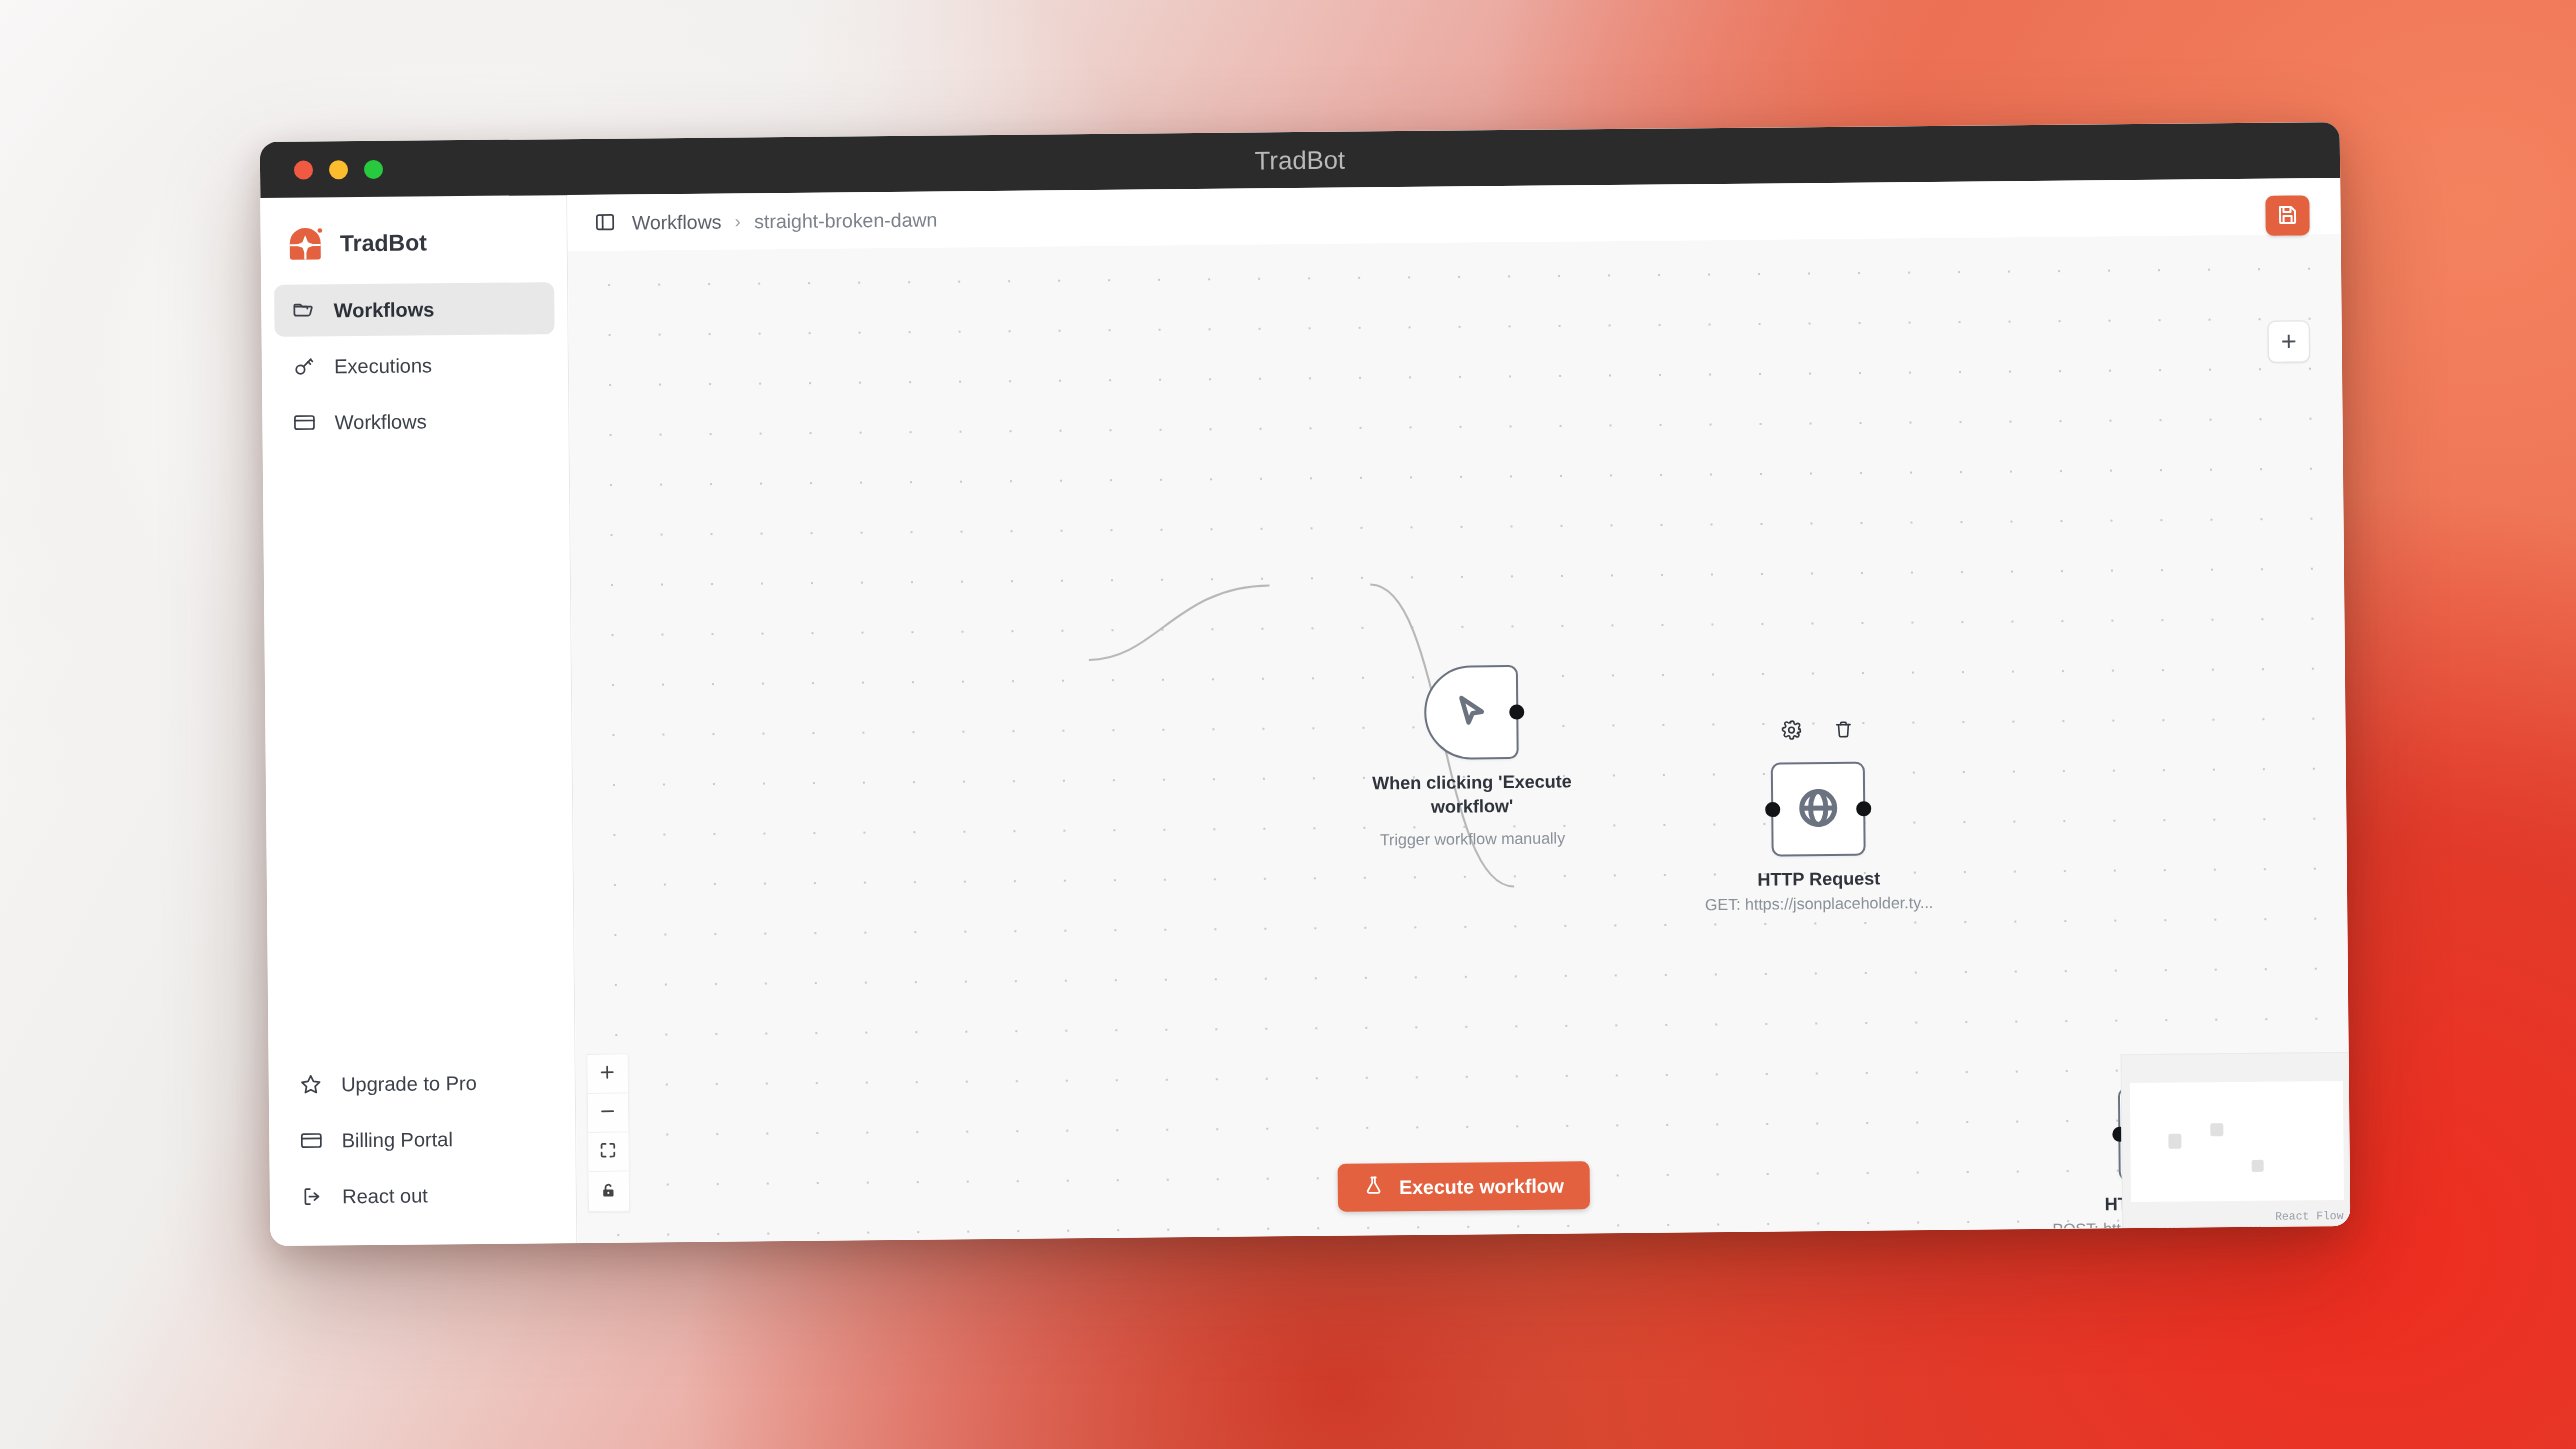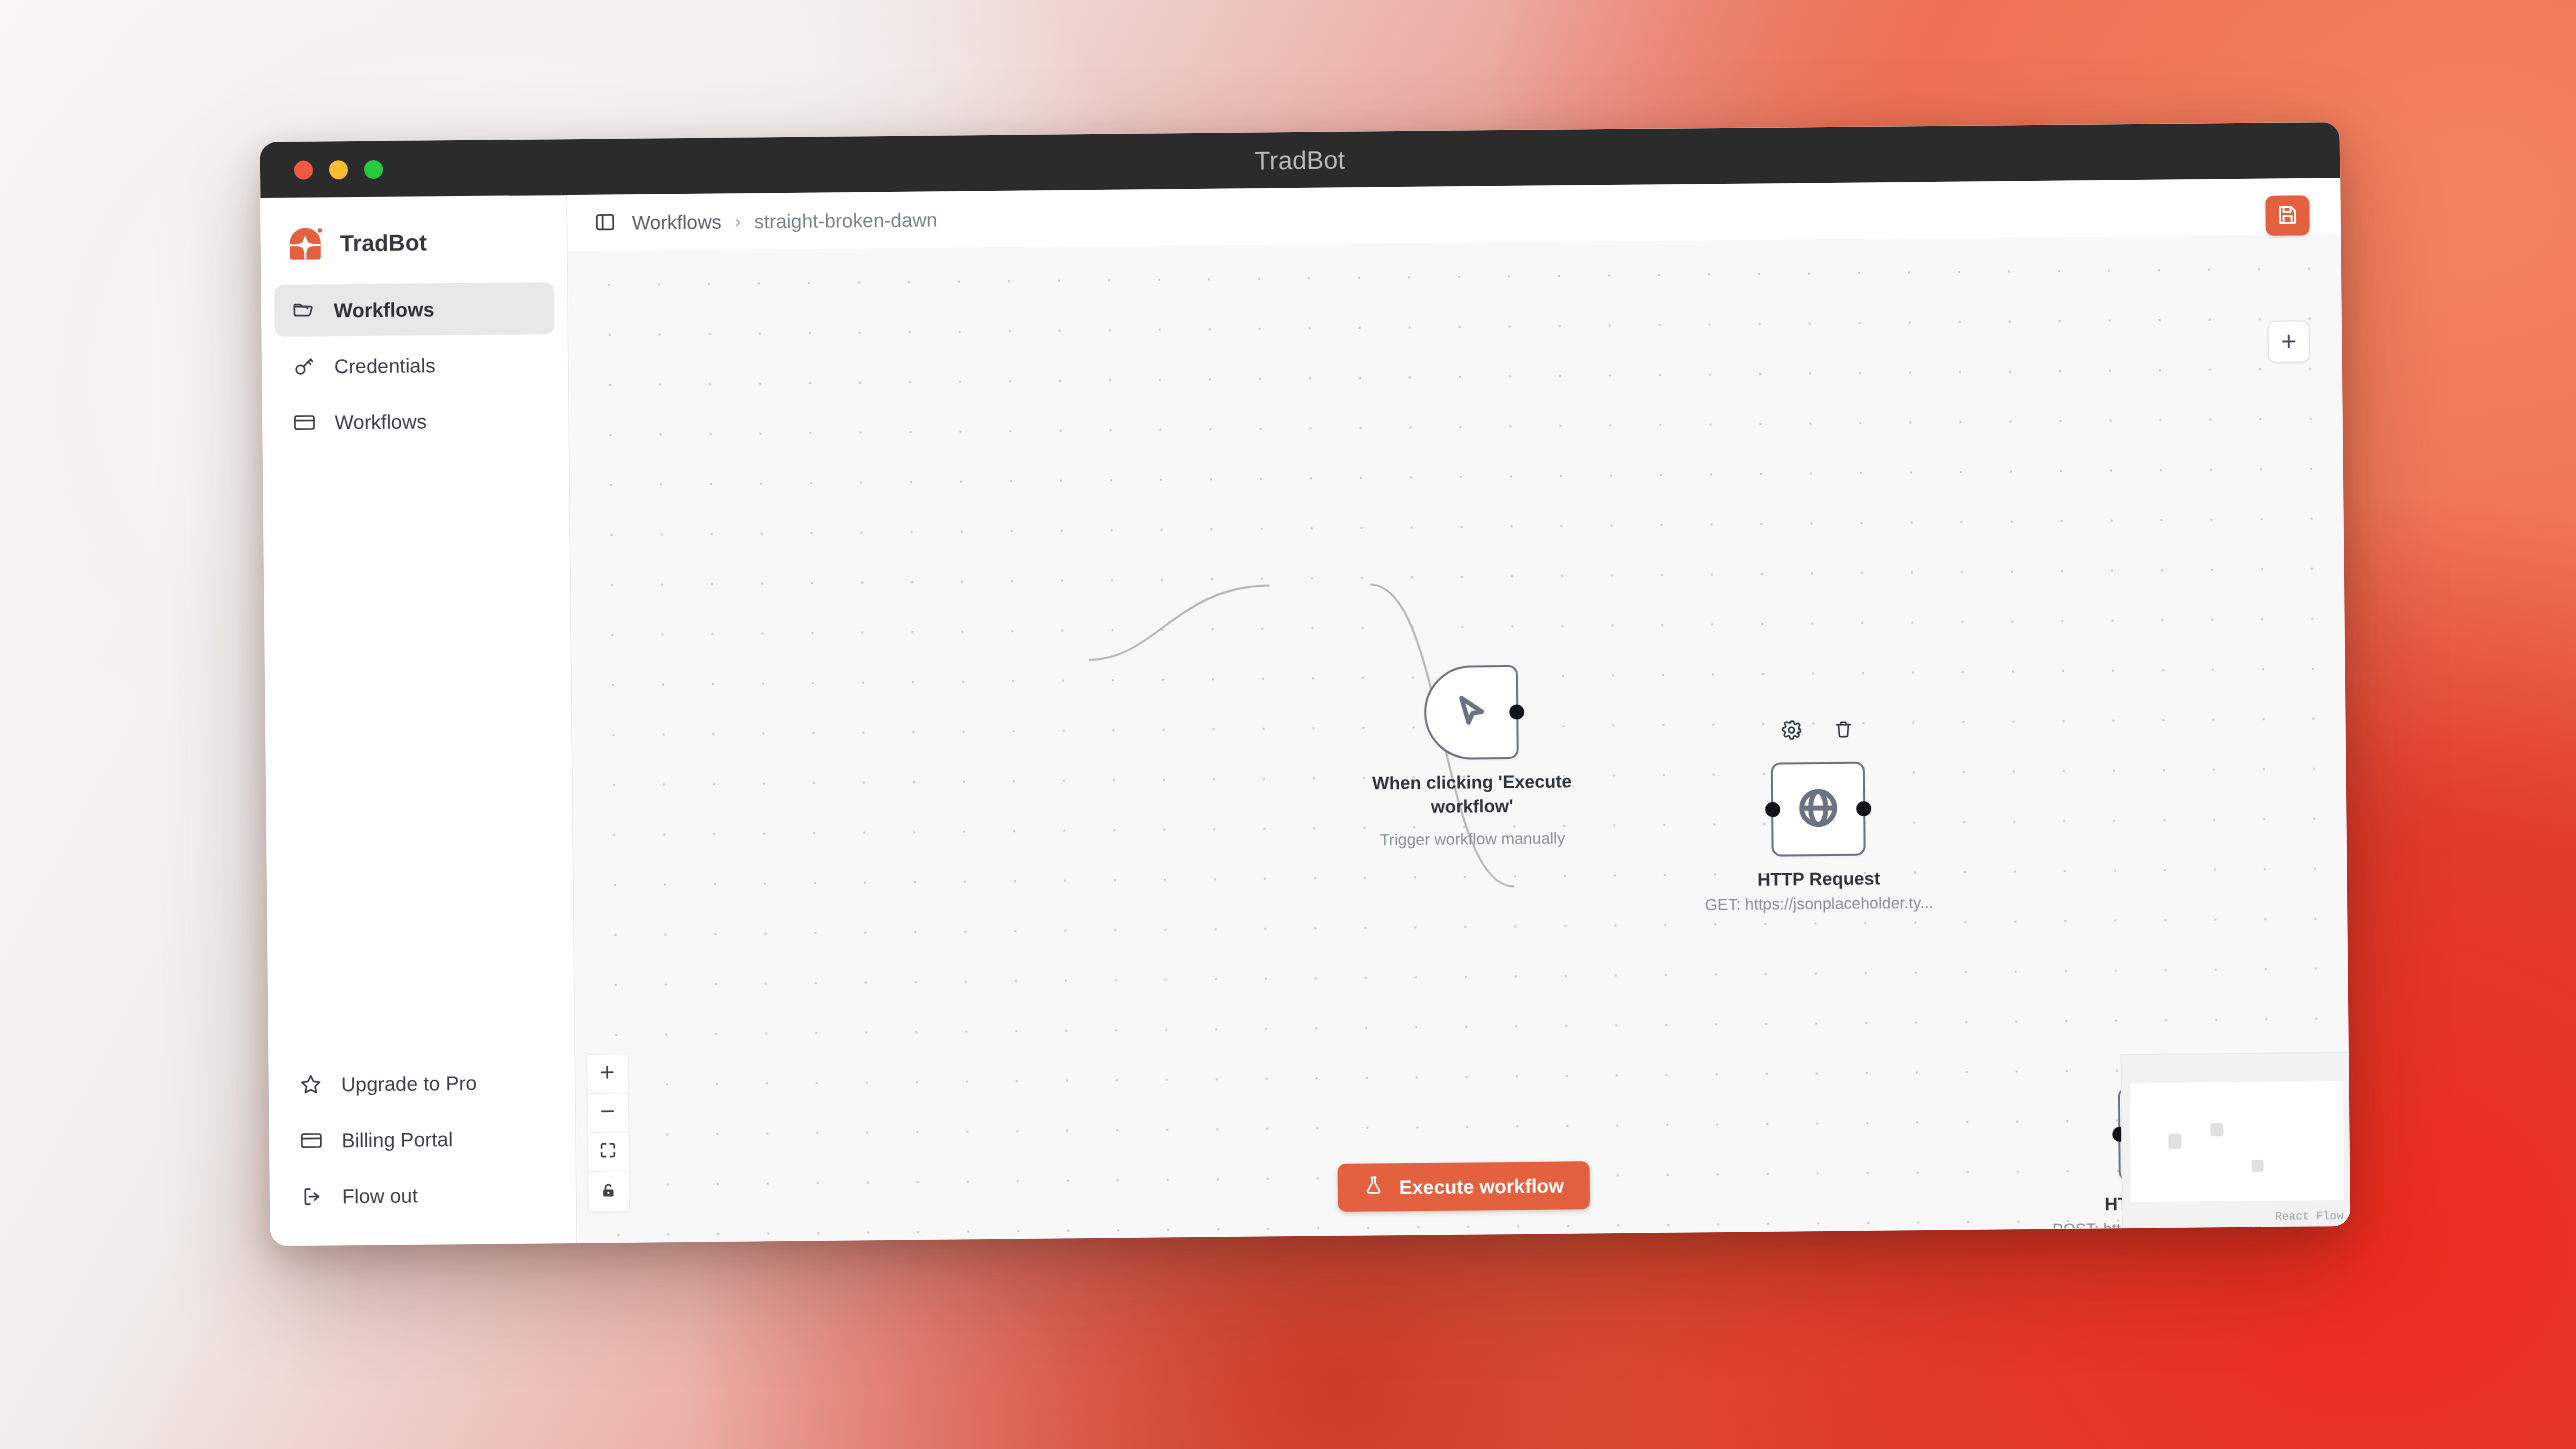--- a/index.html
+++ b/index.html
@@ -271,21 +271,21 @@
 
           <div class="nav-item">
             <span class="nav-icon">
               <svg viewBox="0 0 24 24">
                   <circle cx="8.5" cy="15" r="4.2"></circle>
                   <path d="M11.6 12L19 4.6"></path>
                   <path d="M16.3 7.3l2.2 2.2"></path>
                   <path d="M18.6 5l1.9 1.9"></path>
                 </svg>
             </span>
-            <span>Credentials</span>
+            <span>Executions</span>
           </div>
 
           <div class="nav-item">
             <span class="nav-icon">
               <svg viewBox="0 0 24 24">
                   <rect x="2.5" y="5.5" width="19" height="13" rx="2"></rect>
                   <path d="M2.5 10h19"></path>
                 </svg>
             </span>
             <span>Workflows</span>
@@ -317,21 +317,21 @@
           </div>
 
           <div class="nav-item">
             <span class="nav-icon">
               <svg viewBox="0 0 24 24">
                   <path d="M10 4.5H6.5a1 1 0 0 0-1 1v13a1 1 0 0 0 1 1H10"></path>
                   <path d="M14.5 8.5L18.5 12l-4 3.5"></path>
                   <path d="M18.5 12H9.5"></path>
                 </svg>
             </span>
-            <span>Flow out</span>
+            <span>React out</span>
           </div>
 
         </div>
       </aside>
 
       <section id="main">
 
         <div id="topbar">
           <span class="panel-icon">
             <svg viewBox="0 0 24 24">

